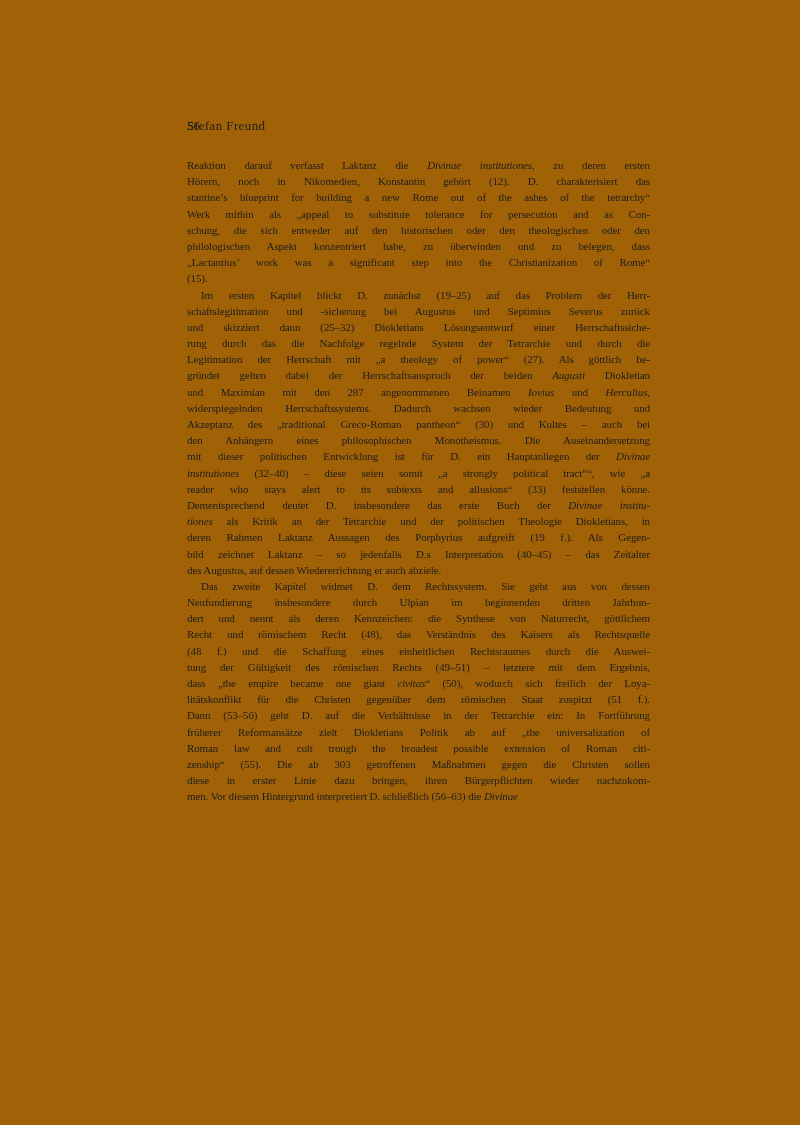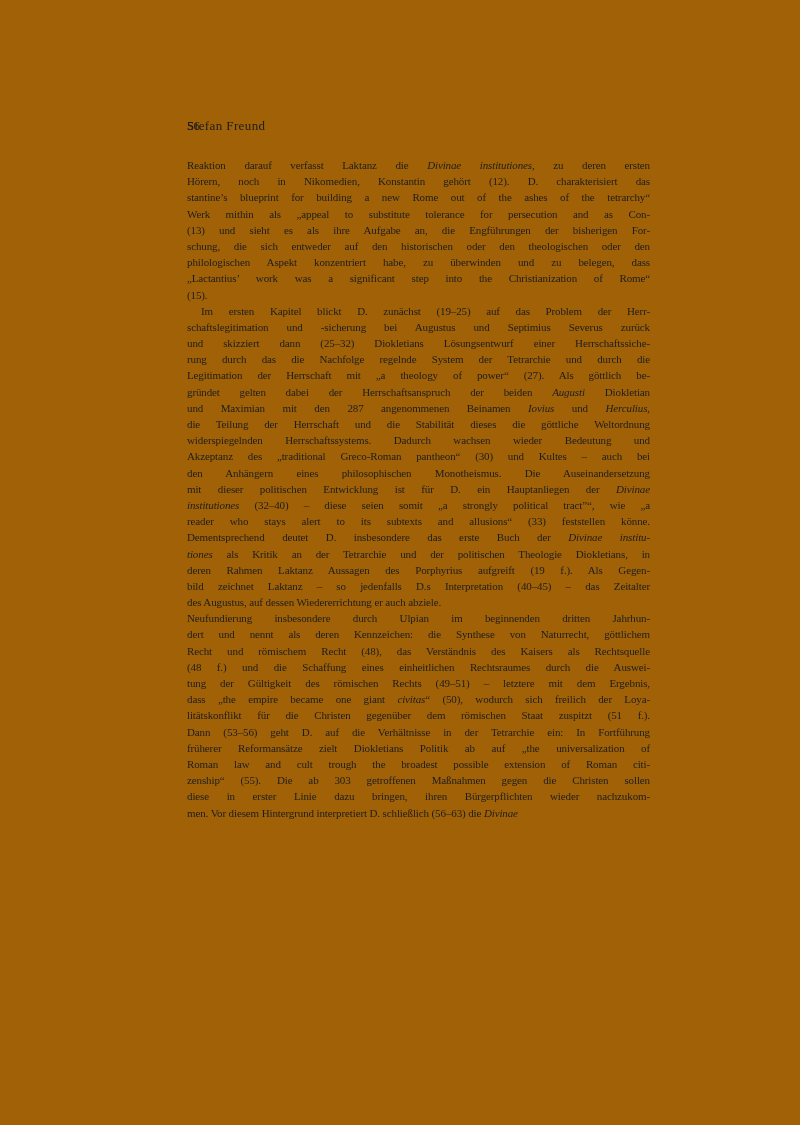--- a/index.html
+++ b/index.html
@@ -61,48 +61,47 @@
   <div class="running-header">
     <span class="page-number">56</span>
     <span class="running-title">Stefan Freund</span>
   </div>
   <div class="body-text" id="body-text">
       <div class="para">
         <div class="line first">Reaktion darauf verfasst Laktanz die <em>Divinae institutiones</em>, zu deren ersten</div>
         <div class="line">Hörern, noch in Nikomedien, Konstantin gehört (12). D. charakterisiert das</div>
         <div class="line">stantine’s blueprint for building a new Rome out of the ashes of the tetrarchy“</div>
         <div class="line">Werk mithin als „appeal to substitute tolerance for persecution and as Con-</div>
-        <div class="line">(13) und sieht es als ihre Aufgabe an, die Engführungen der bisherigen For-</div>
         <div class="line">schung, die sich entweder auf den historischen oder den theologischen oder den</div>
         <div class="line">philologischen Aspekt konzentriert habe, zu überwinden und zu belegen, dass</div>
         <div class="line">„Lactantius’ work was a significant step into the Christianization of Rome“</div>
         <div class="line last">(15).</div>
       </div>
       <div class="para indent">
         <div class="line first">Im ersten Kapitel blickt D. zunächst (19–25) auf das Problem der Herr-</div>
         <div class="line">schaftslegitimation und -sicherung bei Augustus und Septimius Severus zurück</div>
         <div class="line">und skizziert dann (25–32) Diokletians Lösungsentwurf einer Herrschaftssiche-</div>
         <div class="line">rung durch das die Nachfolge regelnde System der Tetrarchie und durch die</div>
         <div class="line">Legitimation der Herrschaft mit „a theology of power“ (27). Als göttlich be-</div>
         <div class="line">gründet gelten dabei der Herrschaftsanspruch der beiden <em>Augusti</em> Diokletian</div>
         <div class="line">und Maximian mit den 287 angenommenen Beinamen <em>Iovius</em> und <em>Herculius</em>,</div>
-        <div class="line">die Teilung der Herrschaft und die Stabilität dieses die göttliche Weltordnung</div>
         <div class="line">widerspiegelnden Herrschaftssystems. Dadurch wachsen wieder Bedeutung und</div>
         <div class="line">Akzeptanz des „traditional Greco-Roman pantheon“ (30) und Kultes – auch bei</div>
         <div class="line">den Anhängern eines philosophischen Monotheismus. Die Auseinandersetzung</div>
         <div class="line">mit dieser politischen Entwicklung ist für D. ein Hauptanliegen der <em>Divinae</em></div>
         <div class="line"><em>institutiones</em> (32–40) – diese seien somit „a strongly political tract”“, wie „a</div>
         <div class="line">reader who stays alert to its subtexts and allusions“ (33) feststellen könne.</div>
         <div class="line">Dementsprechend deutet D. insbesondere das erste Buch der <em>Divinae institu-</em></div>
         <div class="line"><em>tiones</em> als Kritik an der Tetrarchie und der politischen Theologie Diokletians, in</div>
         <div class="line">deren Rahmen Laktanz Aussagen des Porphyrius aufgreift (19 f.). Als Gegen-</div>
         <div class="line">bild zeichnet Laktanz – so jedenfalls D.s Interpretation (40–45) – das Zeitalter</div>
         <div class="line last">des Augustus, auf dessen Wiedererrichtung er auch abziele.</div>
       </div>
       <div class="para indent">
+        <div class="line first">Das zweite Kapitel widmet D. dem Rechtssystem. Sie geht aus von dessen</div>
         <div class="line">Neufundierung insbesondere durch Ulpian im beginnenden dritten Jahrhun-</div>
         <div class="line">dert und nennt als deren Kennzeichen: die Synthese von Naturrecht, göttlichem</div>
         <div class="line">Recht und römischem Recht (48), das Verständnis des Kaisers als Rechtsquelle</div>
         <div class="line">(48 f.) und die Schaffung eines einheitlichen Rechtsraumes durch die Auswei-</div>
         <div class="line">tung der Gültigkeit des römischen Rechts (49–51) – letztere mit dem Ergebnis,</div>
         <div class="line">dass „the empire became one giant <em>civitas</em>“ (50), wodurch sich freilich der Loya-</div>
         <div class="line">litätskonflikt für die Christen gegenüber dem römischen Staat zuspitzt (51 f.).</div>
         <div class="line">Dann (53–56) geht D. auf die Verhältnisse in der Tetrarchie ein: In Fortführung</div>
         <div class="line">früherer Reformansätze zielt Diokletians Politik ab auf „the universalization of</div>
         <div class="line">Roman law and cult trough the broadest possible extension of Roman citi-</div>

